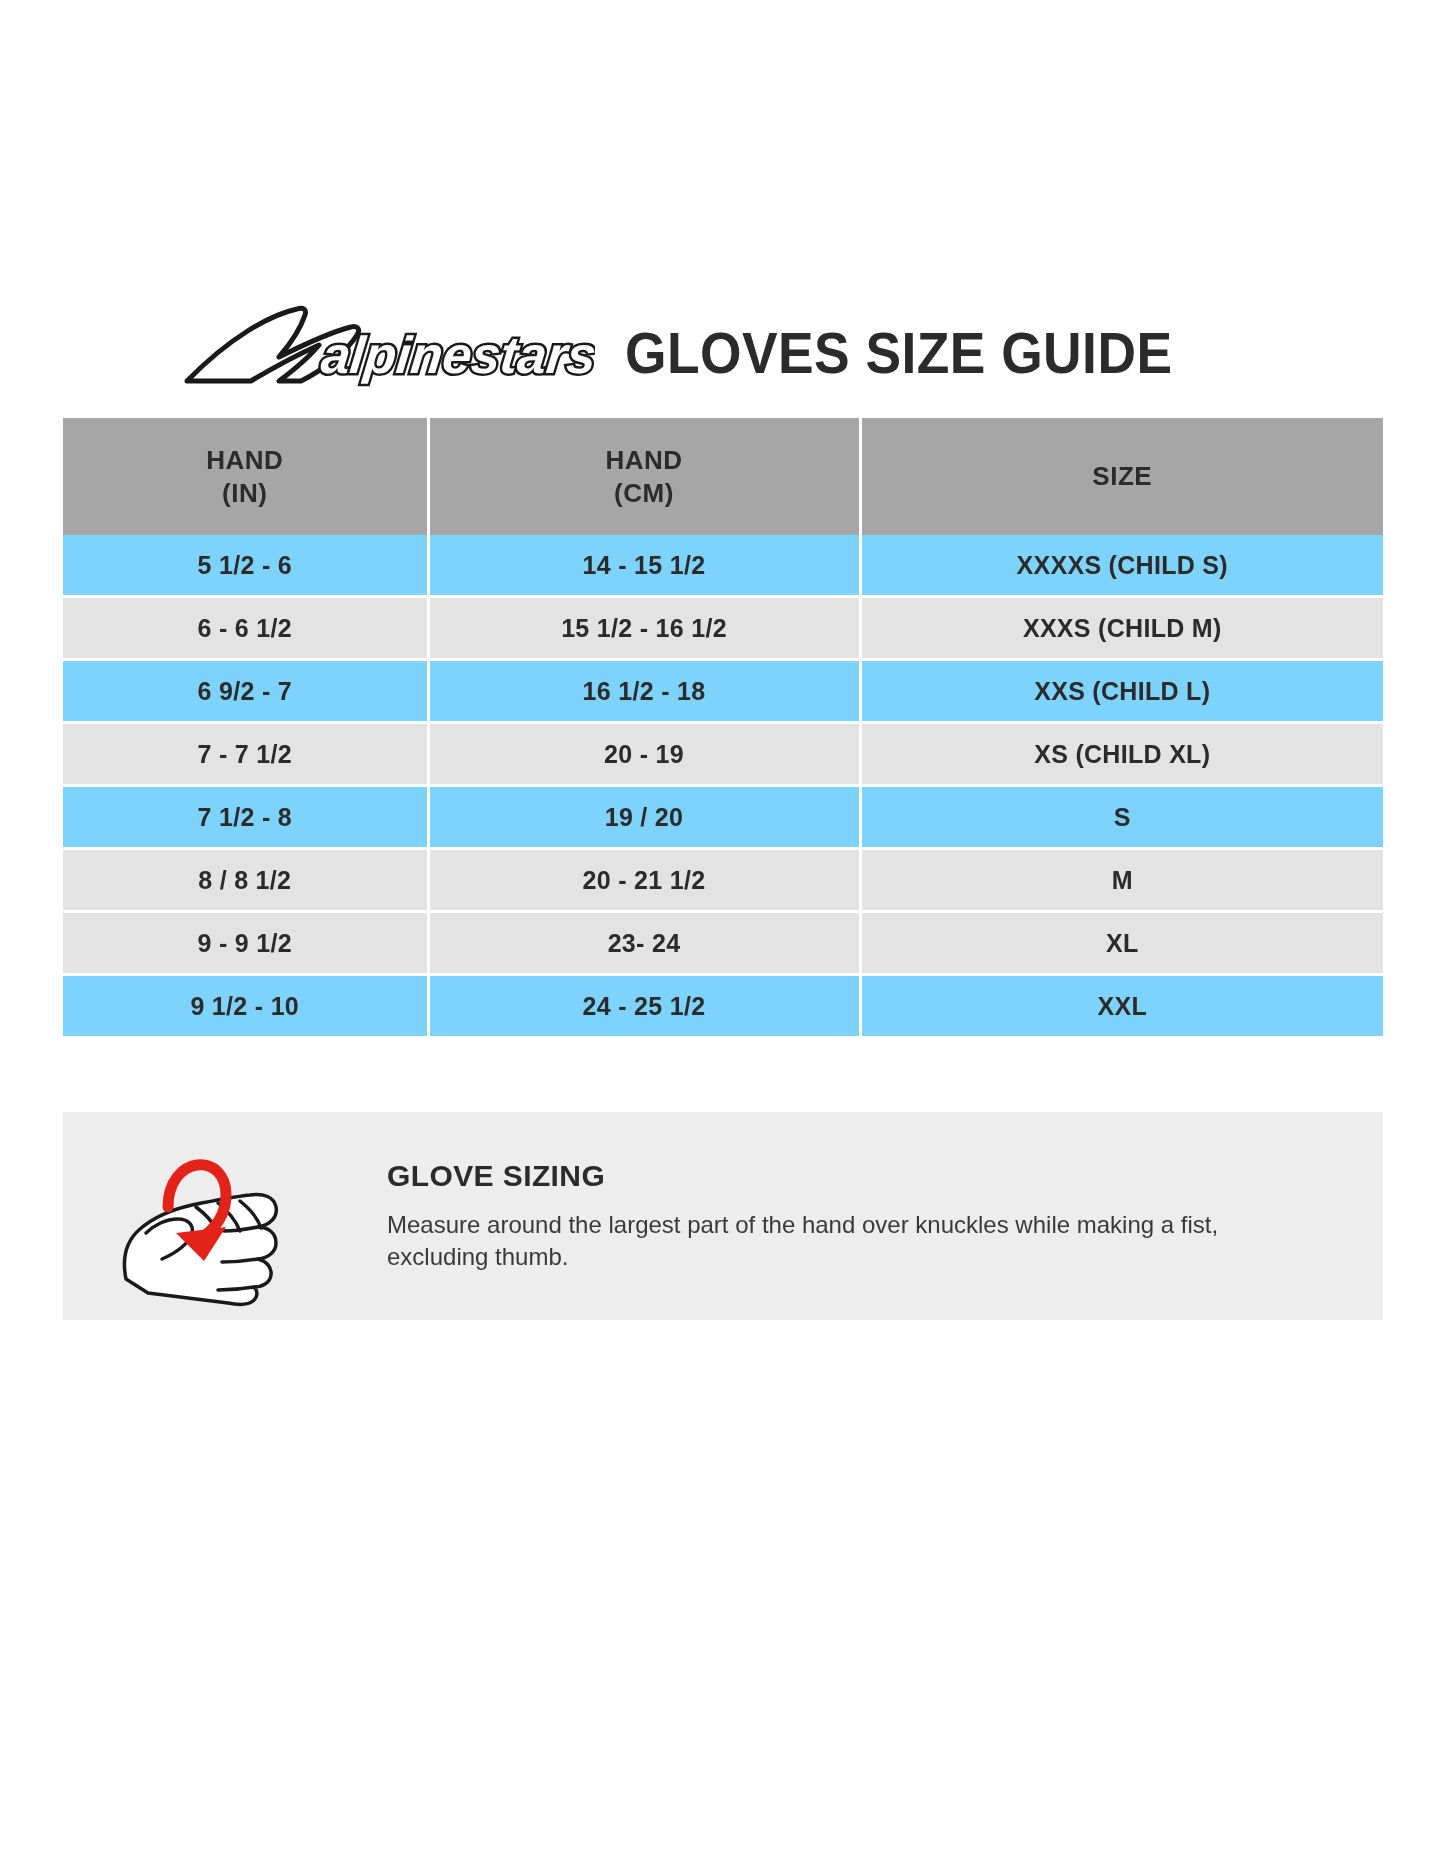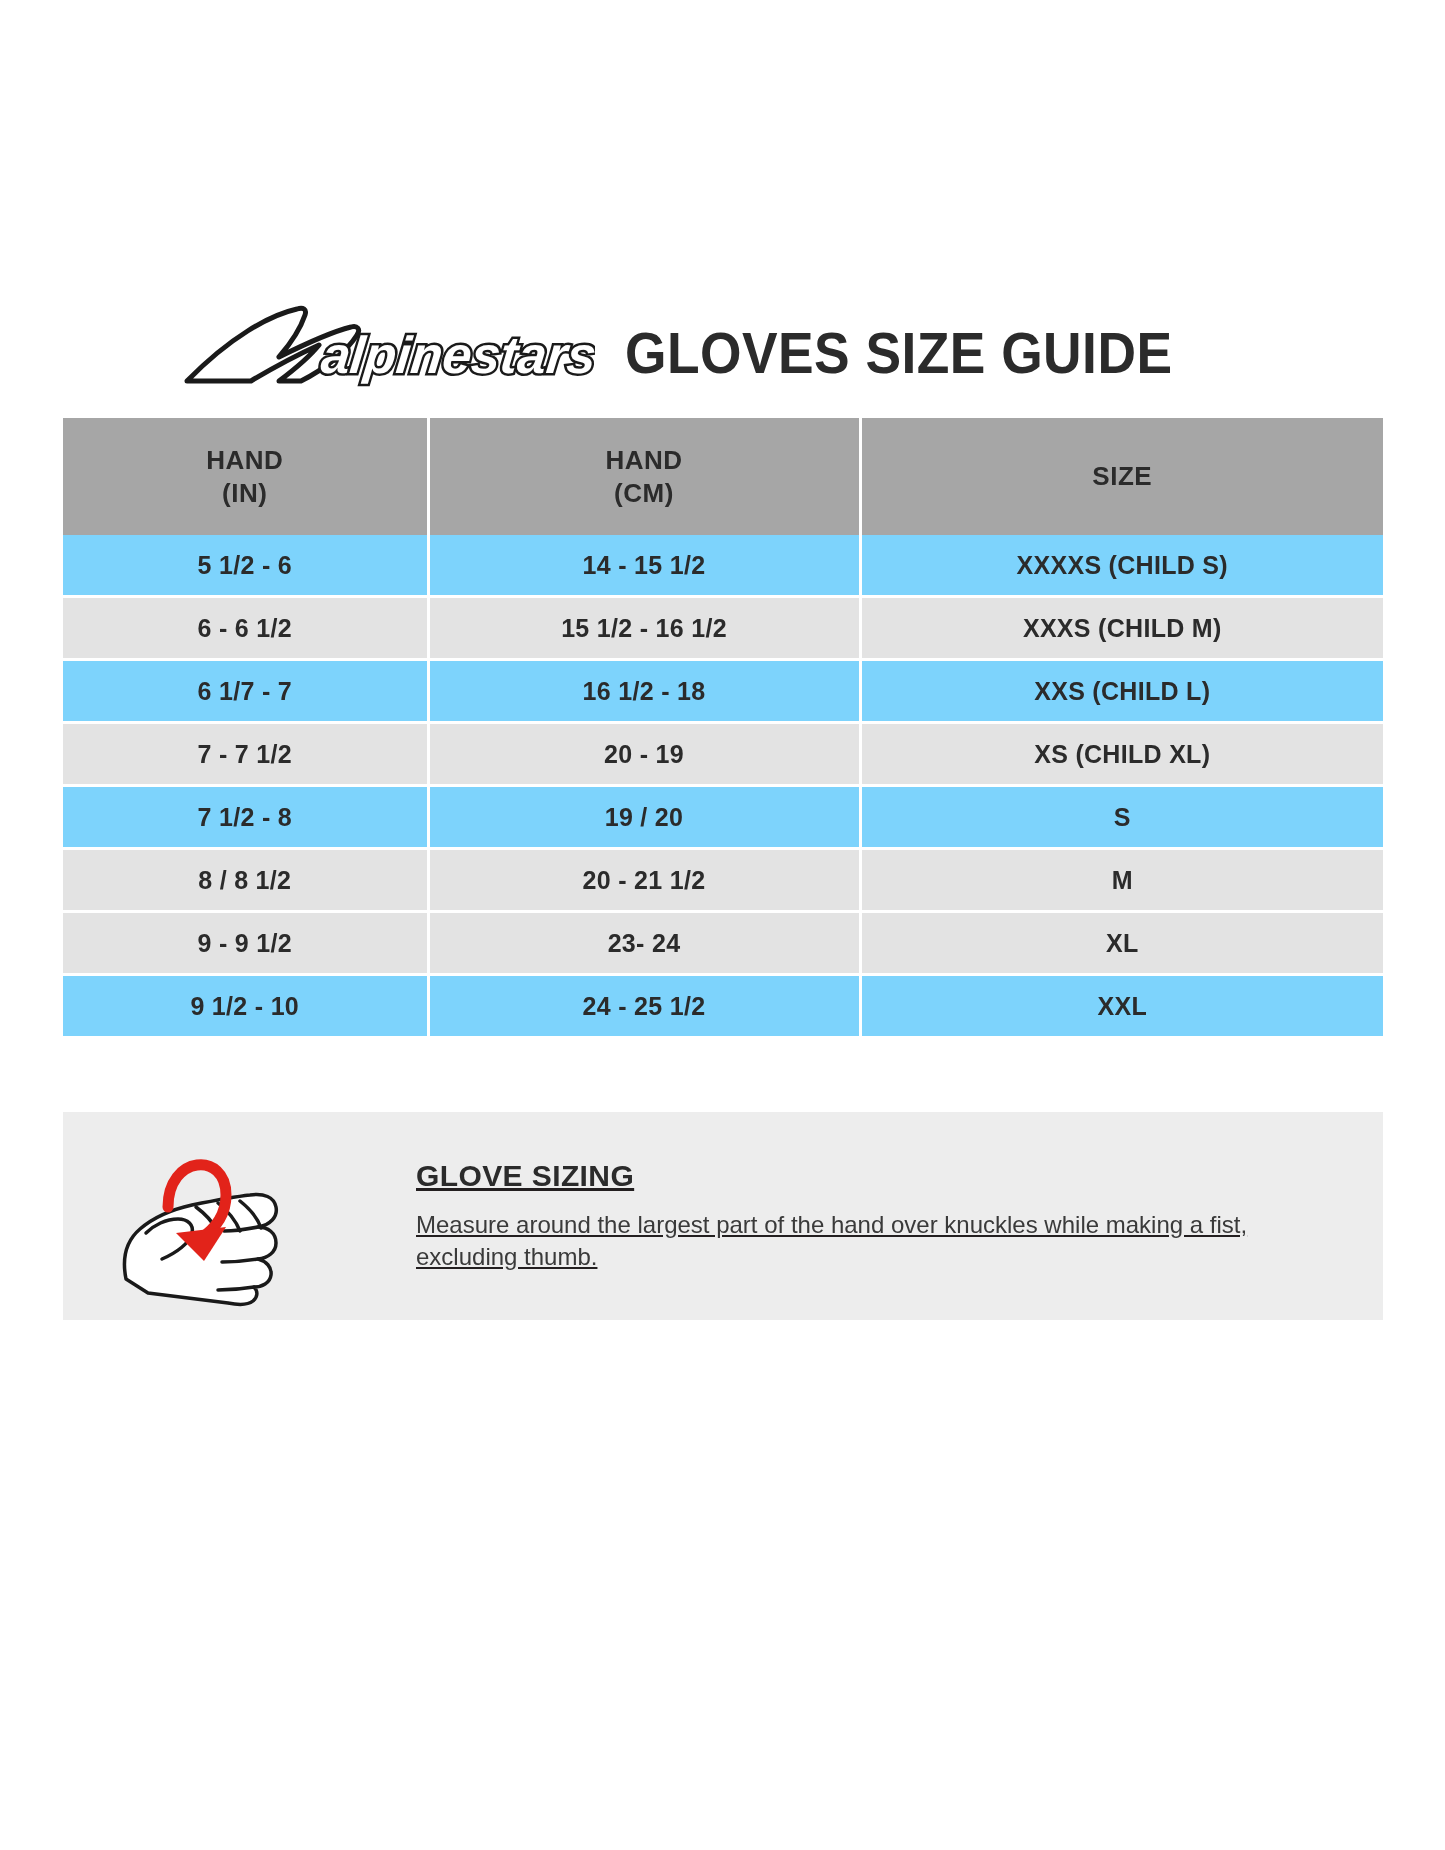--- a/index.html
+++ b/index.html
@@ -113,23 +113,22 @@
     align-items: center;
   }
   .info-illustration {
     width: 250px;
     height: 190px;
     flex: 0 0 auto;
     margin-left: 45px;
     position: relative;
   }
   .info-text {
-    margin-left: 58px;
+    margin-left: 29px;
     padding-right: 60px;
-    text-decoration: underline;
   }
   .info-title {
     font-size: 30px;
     font-weight: 700;
     color: #2b2b2b;
     letter-spacing: 0.4px;
     margin-bottom: 16px;
   }
   .info-body {
     font-size: 24px;
@@ -185,21 +184,21 @@
         <td>5 1/2 - 6</td>
         <td>14 - 15 1/2</td>
         <td>XXXXS (CHILD S)</td>
       </tr>
       <tr class="even">
         <td>6 - 6 1/2</td>
         <td>15 1/2 - 16 1/2</td>
         <td>XXXS (CHILD M)</td>
       </tr>
       <tr class="odd">
-        <td>6 1/7 - 7</td>
+        <td>6 9/2 - 7</td>
         <td>16 1/2 - 18</td>
         <td>XXS (CHILD L)</td>
       </tr>
       <tr class="even">
         <td>7 - 7 1/2</td>
         <td>20 - 19</td>
         <td>XS (CHILD XL)</td>
       </tr>
       <tr class="odd">
         <td>7 1/2 - 8</td>

